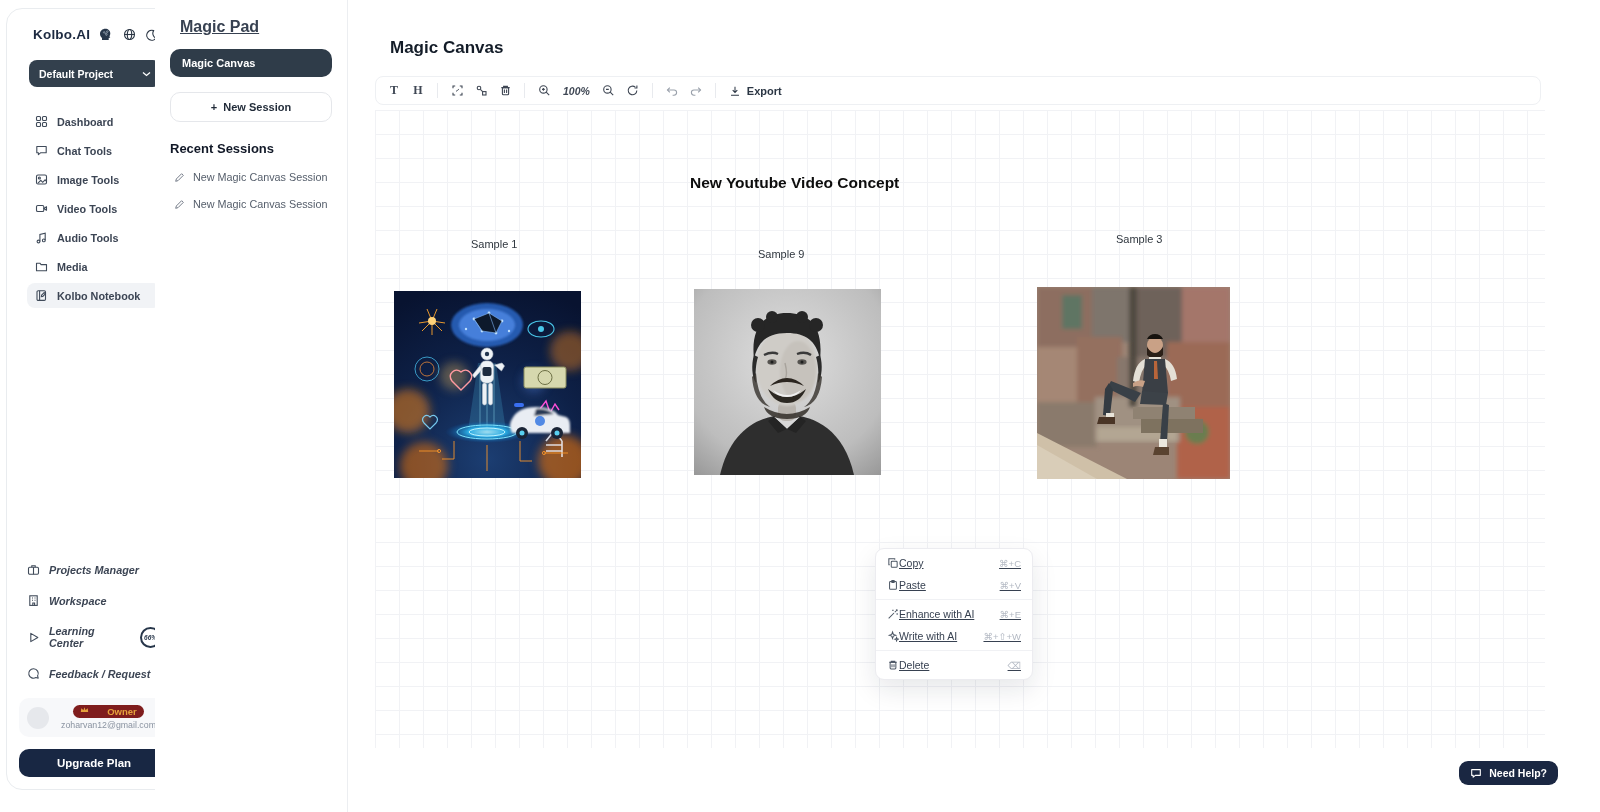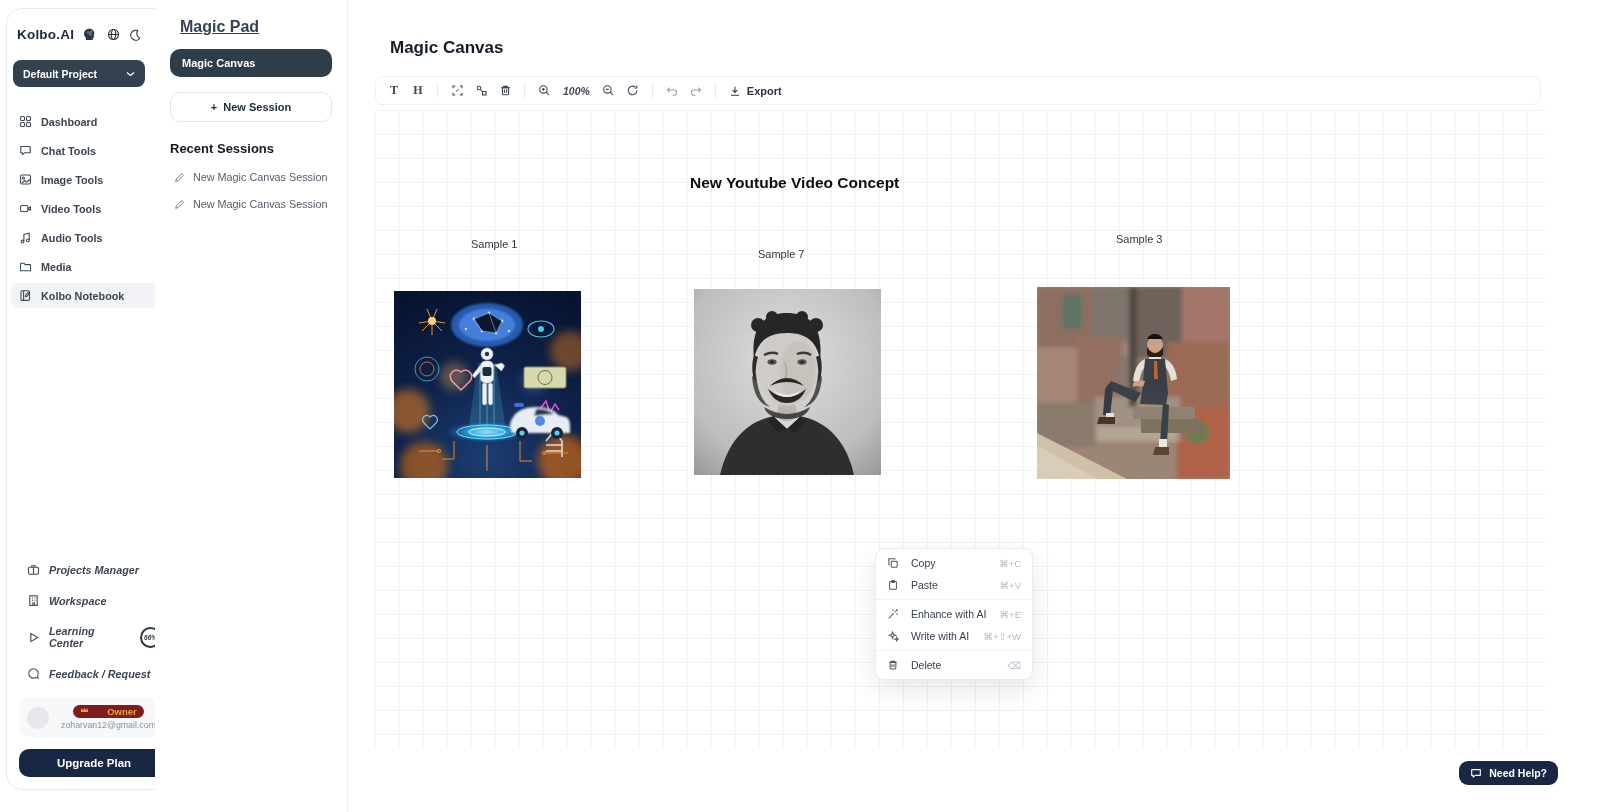--- a/index.html
+++ b/index.html
@@ -2,21 +2,21 @@
 <html><head>
 <meta charset="utf-8">
 <style>
   * { box-sizing: border-box; margin: 0; padding: 0; }
   html,body { width:1600px; height:812px; overflow:hidden; background:#fff;
     font-family:"Liberation Sans", sans-serif; color:#2b3644; }
   svg { display:block; }
 
   
   .lsb { position:absolute; left:6px; top:8px; width:176px; height:782px;
-    background:#fff; border:1px solid #e9ecef; border-radius:16px; padding:14px 4px; }
+    background:#fff; border:1px solid #e9ecef; border-radius:16px; padding:14px 20px; }
   .brand-row { display:flex; align-items:center; gap:8px; padding:4px 2px 0 6px; }
   .brand { font-size:13.5px; font-weight:800; color:#1c2940; letter-spacing:.2px; white-space:nowrap; }
   .brand-icons { display:flex; align-items:center; gap:9px; margin-left:2px; color:#2b3644; }
   .proj-btn { margin:18px 2px 0 2px; width:132px; height:27px; background:#33404d; color:#fff;
     border:none; border-radius:8px; font-size:10.5px; font-weight:600; display:flex;
     align-items:center; justify-content:space-between; padding:0 10px; cursor:pointer;
     font-family:inherit; }
   .nav { margin-top:22px; display:flex; flex-direction:column; gap:4px; }
   .nav-item { display:flex; align-items:center; gap:9px; padding:6px 8px; border-radius:8px;
     color:#3c4554; font-size:10.8px; font-weight:600; cursor:pointer; }
@@ -77,22 +77,22 @@
   .s1 { left:96px; top:128px; } .s2 { left:383px; top:138px; } .s3 { left:741px; top:123px; }
   .cv-img { position:absolute; overflow:hidden; cursor:pointer; }
   .i1 { left:19px; top:181px; width:187px; height:187px; }
   .i2 { left:319px; top:179px; width:187px; height:186px; }
   .i3 { left:662px; top:177px; width:193px; height:192px; }
   .cv-img svg { width:100%; height:100%; }
 
   .ctx-menu { position:absolute; left:500px; top:438px; width:158px; background:#fff;
     border:1px solid #ececf0; border-radius:9px; box-shadow:0 10px 26px rgba(20,30,50,.10);
     padding:3px 0; }
-  .ctx-row { display:flex; align-items:center; gap:12px; padding:5px 11px; font-size:10.5px;
-    color:#374151; cursor:pointer; }
+  .ctx-row { display:flex; align-items:center; gap:0; padding:5px 11px; font-size:10.5px;
+    color:#374151; cursor:pointer;text-decoration:underline; }
   .ctx-row .ic { color:#4b5563; flex:0 0 12px; }
   .ctx-sc { margin-left:auto; font-size:9.5px; color:#b3b9c3; }
   .ctx-div { height:1px; background:#f0f1f4; margin:3px 0; }
 
   .help-btn { position:absolute; right:42px; bottom:27px; height:24px; background:#1a2742;
     color:#fff; border:none; border-radius:9px; font-size:10.5px; font-weight:700;
     display:flex; align-items:center; gap:7px; padding:0 11px; cursor:pointer; font-family:inherit; }
 </style>
 </head>
 <body>
@@ -381,21 +381,21 @@
           </svg>
         </span>
       <span>Export</span>
     </button>
   </div>
 
   <div class="canvas">
     <div class="cv-heading">New Youtube Video Concept</div>
 
     <div class="cv-sample s1">Sample 1</div>
-    <div class="cv-sample s2">Sample 7</div>
+    <div class="cv-sample s2">Sample 9</div>
     <div class="cv-sample s3">Sample 3</div>
 
     <div class="cv-img i1">
       <svg viewBox="0 0 187 187">
         <defs>
           <radialGradient id="g1a" cx="50%" cy="90%" r="95%">
               <stop offset="0%" stop-color="#1c3e72"></stop>
               <stop offset="55%" stop-color="#0e2148"></stop>
               <stop offset="100%" stop-color="#081330"></stop>
             </radialGradient>

